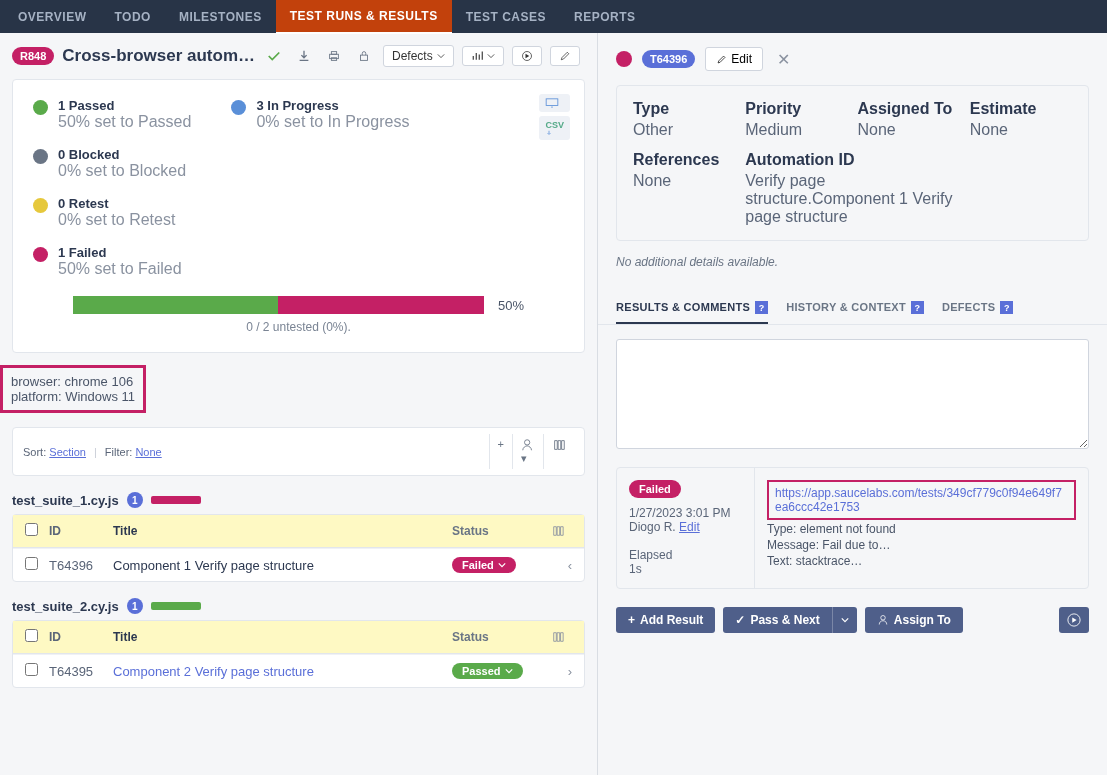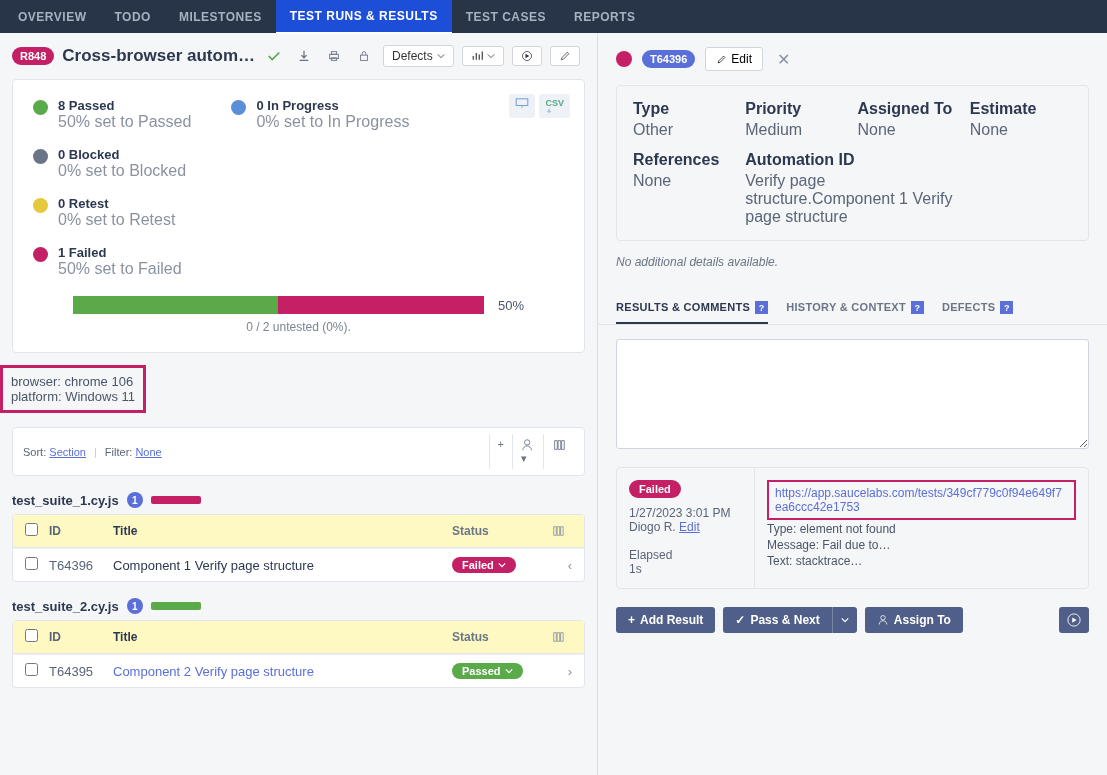--- a/index.html
+++ b/index.html
@@ -1,39 +1,39 @@
 <!DOCTYPE html>
 <html><head>
 <meta charset="utf-8">
 <style>
   * { box-sizing: border-box; margin: 0; padding: 0; font-family: -apple-system, BlinkMacSystemFont, "Segoe UI", sans-serif; }
   body { background: #f5f6f8; width: 1107px; height: 775px; overflow: hidden; color: #333; }
   
   .topnav { background: #283447; height: 33px; display: flex; align-items: center; padding: 0 4px; }
   .topnav-item { color: #a6b2c4; font-size: 12px; font-weight: 600; letter-spacing: 0.5px; padding: 9px 14px; cursor: pointer; }
-  .topnav-item.active { color: #fff; background: #1d4ed8; border-bottom: 2px solid #fff; }
+  .topnav-item.active { color: #fff; background: #c2410c; border-bottom: 2px solid #fff; }
   
   .main { display: flex; height: calc(100% - 33px); }
   .left { width: 598px; border-right: 1px solid #d9dde3; padding: 12px; overflow-y: auto; }
   .right { flex: 1; padding: 0; overflow-y: auto; }
   
   .header-row { display: flex; align-items: center; gap: 8px; margin-bottom: 12px; }
   .badge-pill { background: #c42065; color: #fff; font-size: 11px; font-weight: 700; padding: 3px 8px; border-radius: 10px; }
   .run-title { font-size: 17px; font-weight: 700; color: #2c3850; }
   .icon-btn { width: 22px; height: 22px; display: inline-flex; align-items: center; justify-content: center; cursor: pointer; color: #6a7585; border-radius: 3px; }
   .select-btn { border: 1px solid #d0d5de; background: #fff; padding: 3px 8px; font-size: 12px; border-radius: 3px; display: flex; align-items: center; gap: 4px; cursor: pointer; }
   
   .stats-card { background: #fff; border: 1px solid #e2e6ec; border-radius: 4px; padding: 18px 20px 18px 20px; position: relative; }
   .stats-grid { display: flex; gap: 40px; }
   .stat-col { display: flex; flex-direction: column; gap: 16px; }
   .stat { display: flex; gap: 10px; align-items: flex-start; }
   .dot { width: 15px; height: 15px; border-radius: 50%; margin-top: 2px; }
   .stat-txt { font-size: 13px; font-weight: 700; color: #2c3850; }
   .stat-sub { font-size: 16px; color: #8a92a0; font-weight: 400; }
-  .export-btns { position: absolute; right: 14px; top: 14px; display: flex; gap: 4px; }
+  .export-btns { position: absolute; right: 14px; top: 14px; display: flex; flex-direction: column; gap: 4px; }
   .exp-badge { background: #eef1f6; border-radius: 3px; padding: 4px 6px; font-size: 9px; font-weight: 700; color: #4a6; cursor: pointer; }
   .exp-badge.csv { color: #5a8; }
   
   .progress-wrap { margin: 18px 0 6px; display: flex; align-items: center; gap: 14px; }
   .progress-bar { flex: 1; height: 18px; background: #eceef2; position: relative; margin-left: 40px; }
   .progress-seg { position: absolute; top: 0; height: 100%; }
   .progress-pct { font-size: 13px; color: #4a5568; font-weight: 500; margin-right: 40px; }
   .untested { text-align: center; font-size: 12px; color: #7a8494; margin-top: 6px; }
   
   .env-box { border: 3px solid #c42065; display: inline-block; padding: 6px 8px; margin: 12px 0 4px -12px; font-size: 13px; color: #4a5568; }
@@ -185,21 +185,21 @@
         </span>
         <span class="exp-badge csv">CSV<br><svg width="8" height="6" viewBox="0 0 10 8">
               <path d="M5 1v4M3 4l2 2 2-2" stroke="#5a8fd8" fill="none"></path>
             </svg></span>
       </div>
       <div class="stats-grid">
         <div class="stat-col" id="statcol1">
             <div class="stat">
               <span class="dot" style="background:#5aaa4a"></span>
       <div>
-                <div class="stat-txt">8 Passed</div>
+                <div class="stat-txt">1 Passed</div>
       <div class="stat-sub">50% set to Passed</div>
               </div>
             </div>
             <div class="stat">
               <span class="dot" style="background:#6a7585"></span>
       <div>
                 <div class="stat-txt">0 Blocked</div>
       <div class="stat-sub">0% set to Blocked</div>
               </div>
             </div>
@@ -215,21 +215,21 @@
       <div>
                 <div class="stat-txt">1 Failed</div>
       <div class="stat-sub">50% set to Failed</div>
               </div>
             </div>
           </div>
         <div class="stat-col" id="statcol2">
             <div class="stat">
               <span class="dot" style="background:#5a8fd8"></span>
       <div>
-                <div class="stat-txt">0 In Progress</div>
+                <div class="stat-txt">3 In Progress</div>
       <div class="stat-sub">0% set to In Progress</div>
               </div>
             </div>
           </div>
       </div>
       <div class="progress-wrap">
         <div class="progress-bar" id="progbar">
             <div class="progress-seg" style="background: rgb(90, 170, 74); left: 0%; width: 50%;"></div>
             <div class="progress-seg" style="background: rgb(196, 32, 101); left: 50%; width: 50%;"></div>
           </div>

